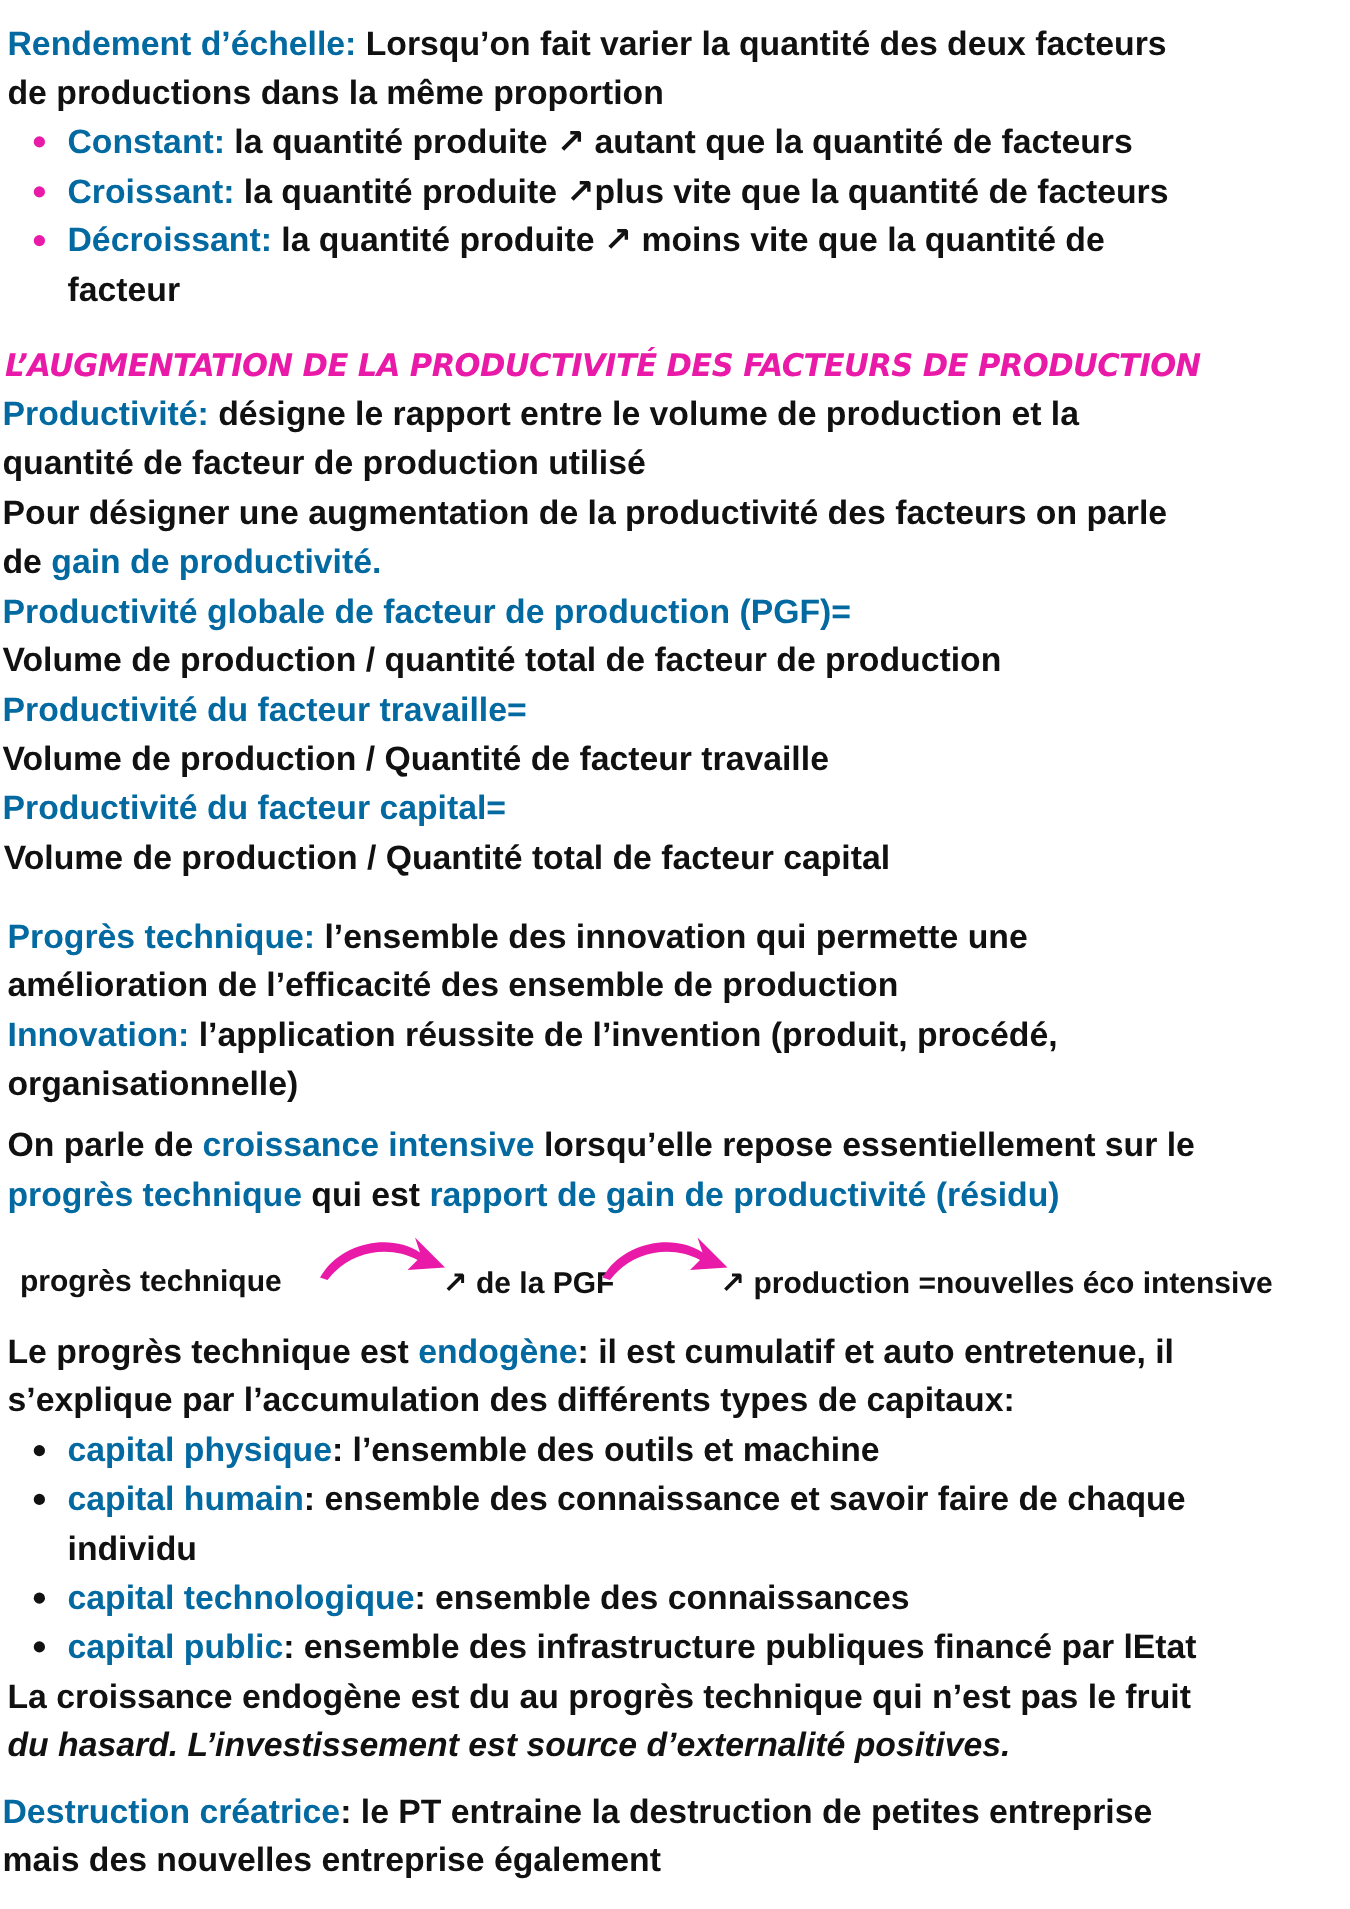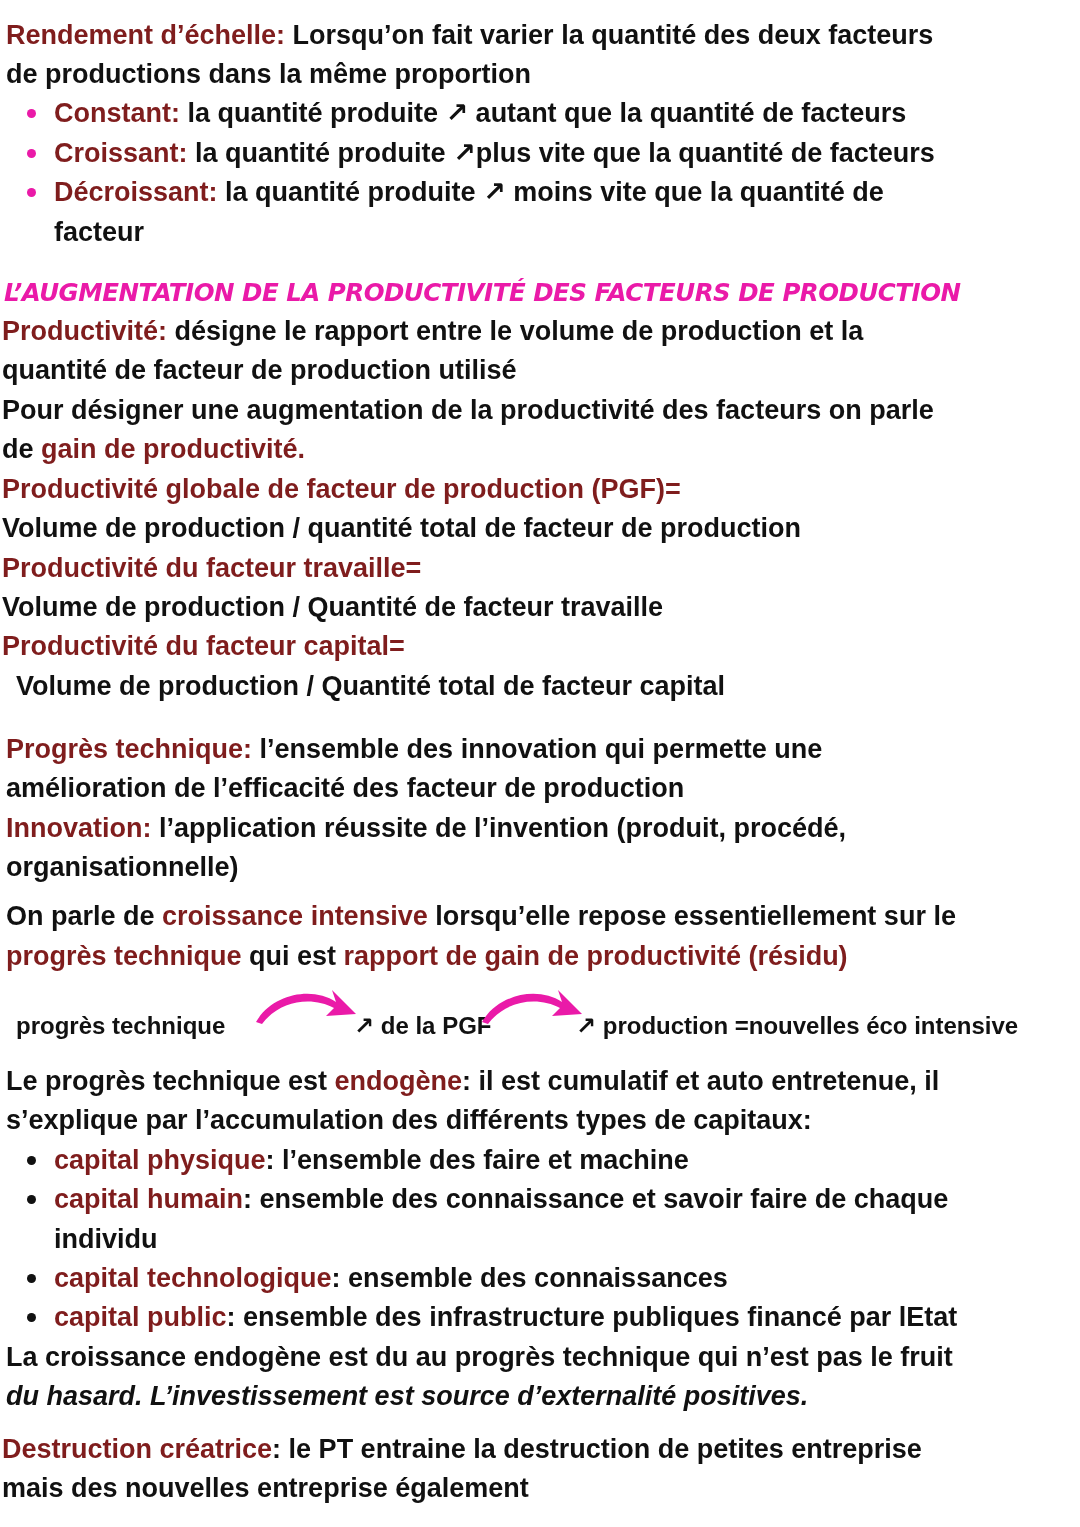--- a/index.html
+++ b/index.html
@@ -1,19 +1,19 @@
 <!DOCTYPE html>
 <html><head>
 <meta charset="utf-8">
 <style>
   html, body { margin: 0; padding: 0; background: #ffffff; }
   body { width: 1080px; height: 1527px; position: relative; overflow: hidden;
          font-family: "Liberation Sans", "DejaVu Sans", sans-serif; font-weight: bold;
          color: #111111; font-size: 27px; }
-  .pink { color: #7f1d1d; }
+  .pink { color: #0369a1; }
   .line { position: absolute; white-space: nowrap; line-height: 40px; }
   .heading { position: absolute; left: 4px; top: 278px; font-family: "DejaVu Sans", sans-serif;
              font-style: italic; font-weight: bold; font-size: 25px; color: #ea1aa8;
              letter-spacing: -0.5px; transform: scaleX(0.98); transform-origin: left; white-space: nowrap;}
   .bullet { position: absolute; left: 27px; width: 9px; height: 9px; border-radius: 50%; }
   .bullet.pinkb { background: #ea1aa8; }
   .bullet.dark { background: #111; }
   .flow { position: absolute; top: 1012px; font-size: 24px; white-space: nowrap; }
   .curve { position: absolute; }
 </style>
@@ -47,26 +47,26 @@
 <div class="line" style="left:2px;top:350px;">quantité de facteur de production utilisé</div>
 <div class="line" style="left:2px;top:390px;">Pour désigner une augmentation de la productivité des facteurs on parle</div>
 <div class="line" style="left:2px;top:429px;">
   <span>de </span><span class="pink">gain de productivité.</span>
 </div>
 <div class="line pink" style="left:2px;top:469px;">Productivité globale de facteur de production (PGF)=</div>
 <div class="line" style="left:2px;top:508px;">Volume de production / quantité total de facteur de production</div>
 <div class="line pink" style="left:2px;top:548px;">Productivité du facteur travaille=</div>
 <div class="line" style="left:2px;top:587px;">Volume de production / Quantité de facteur travaille</div>
 <div class="line pink" style="left:2px;top:626px;">Productivité du facteur capital=</div>
-<div class="line" style="left:16px;top:666px;">Volume de production / Quantité total de facteur capital</div>
+<div class="line" style="left:3px;top:666px;">Volume de production / Quantité total de facteur capital</div>
 
 <div class="line" style="left:6px;top:729px;">
   <span class="pink">Progrès technique:</span><span> l’ensemble des innovation qui permette une</span>
 </div>
-<div class="line" style="left:6px;top:768px;">amélioration de l’efficacité des facteur de production</div>
+<div class="line" style="left:6px;top:768px;">amélioration de l’efficacité des ensemble de production</div>
 <div class="line" style="left:6px;top:808px;">
   <span class="pink">Innovation:</span><span> l’application réussite de l’invention (produit, procédé,</span>
 </div>
 <div class="line" style="left:6px;top:847px;">organisationnelle)</div>
 
 <div class="line" style="left:6px;top:896px;">
   <span>On parle de </span><span class="pink">croissance intensive</span><span> lorsqu’elle repose essentiellement sur le</span>
 </div>
 <div class="line" style="left:6px;top:936px;">
   <span class="pink">progrès technique</span><span> qui est </span><span class="pink">rapport de gain de productivité (résidu)</span>
@@ -82,21 +82,21 @@
 </svg>
 <div class="flow" style="left:576px;">↗ production =nouvelles éco intensive</div>
 
 <div class="line" style="left:6px;top:1061px;text-align:center;">
   <span>Le progrès technique est </span><span class="pink">endogène</span><span>: il est cumulatif et auto entretenue, il</span>
 </div>
 <div class="line" style="left:6px;top:1100px;">s’explique par l’accumulation des différents types de capitaux:</div>
 
 <div class="bullet dark" style="top:1156px;"></div>
 <div class="line" style="left:54px;top:1140px;">
-  <span class="pink">capital physique</span><span>: l’ensemble des faire et machine</span>
+  <span class="pink">capital physique</span><span>: l’ensemble des outils et machine</span>
 </div>
 <div class="bullet dark" style="top:1195px;"></div>
 <div class="line" style="left:54px;top:1179px;">
   <span class="pink">capital humain</span><span>: ensemble des connaissance et savoir faire de chaque</span>
 </div>
 <div class="line" style="left:54px;top:1219px;">individu</div>
 <div class="bullet dark" style="top:1274px;"></div>
 <div class="line" style="left:54px;top:1258px;">
   <span class="pink">capital technologique</span><span>: ensemble des connaissances</span>
 </div>

